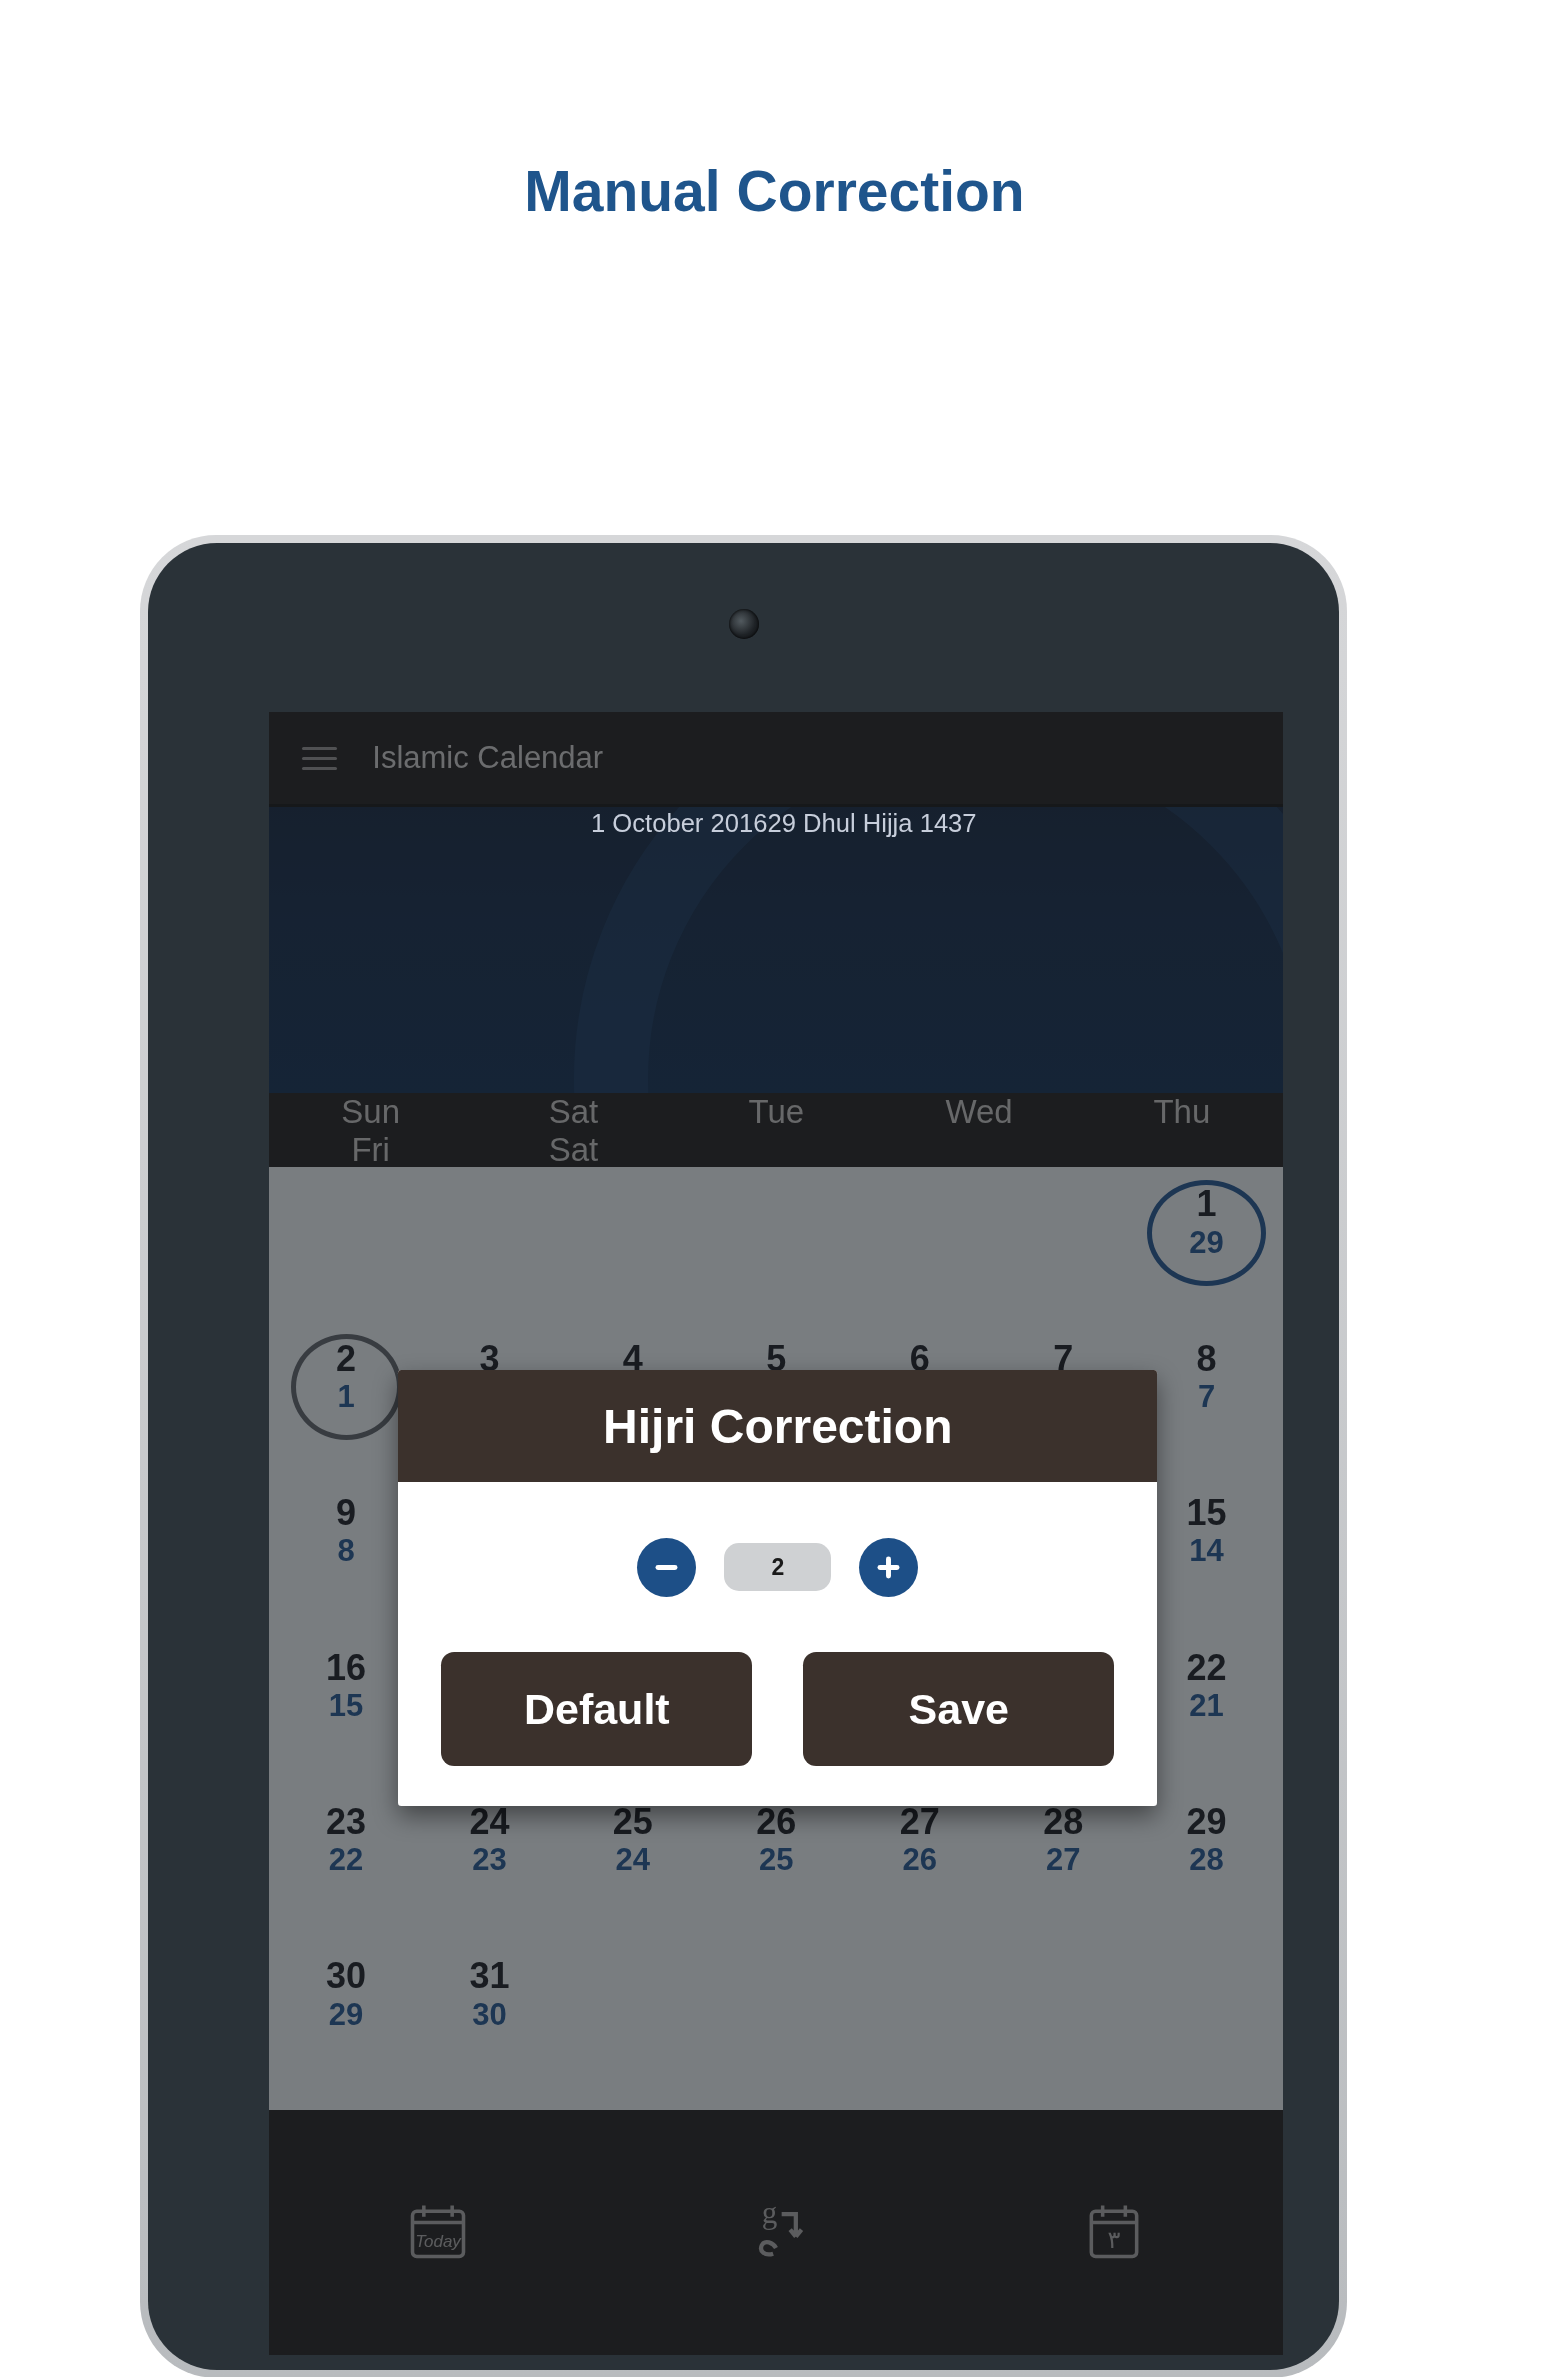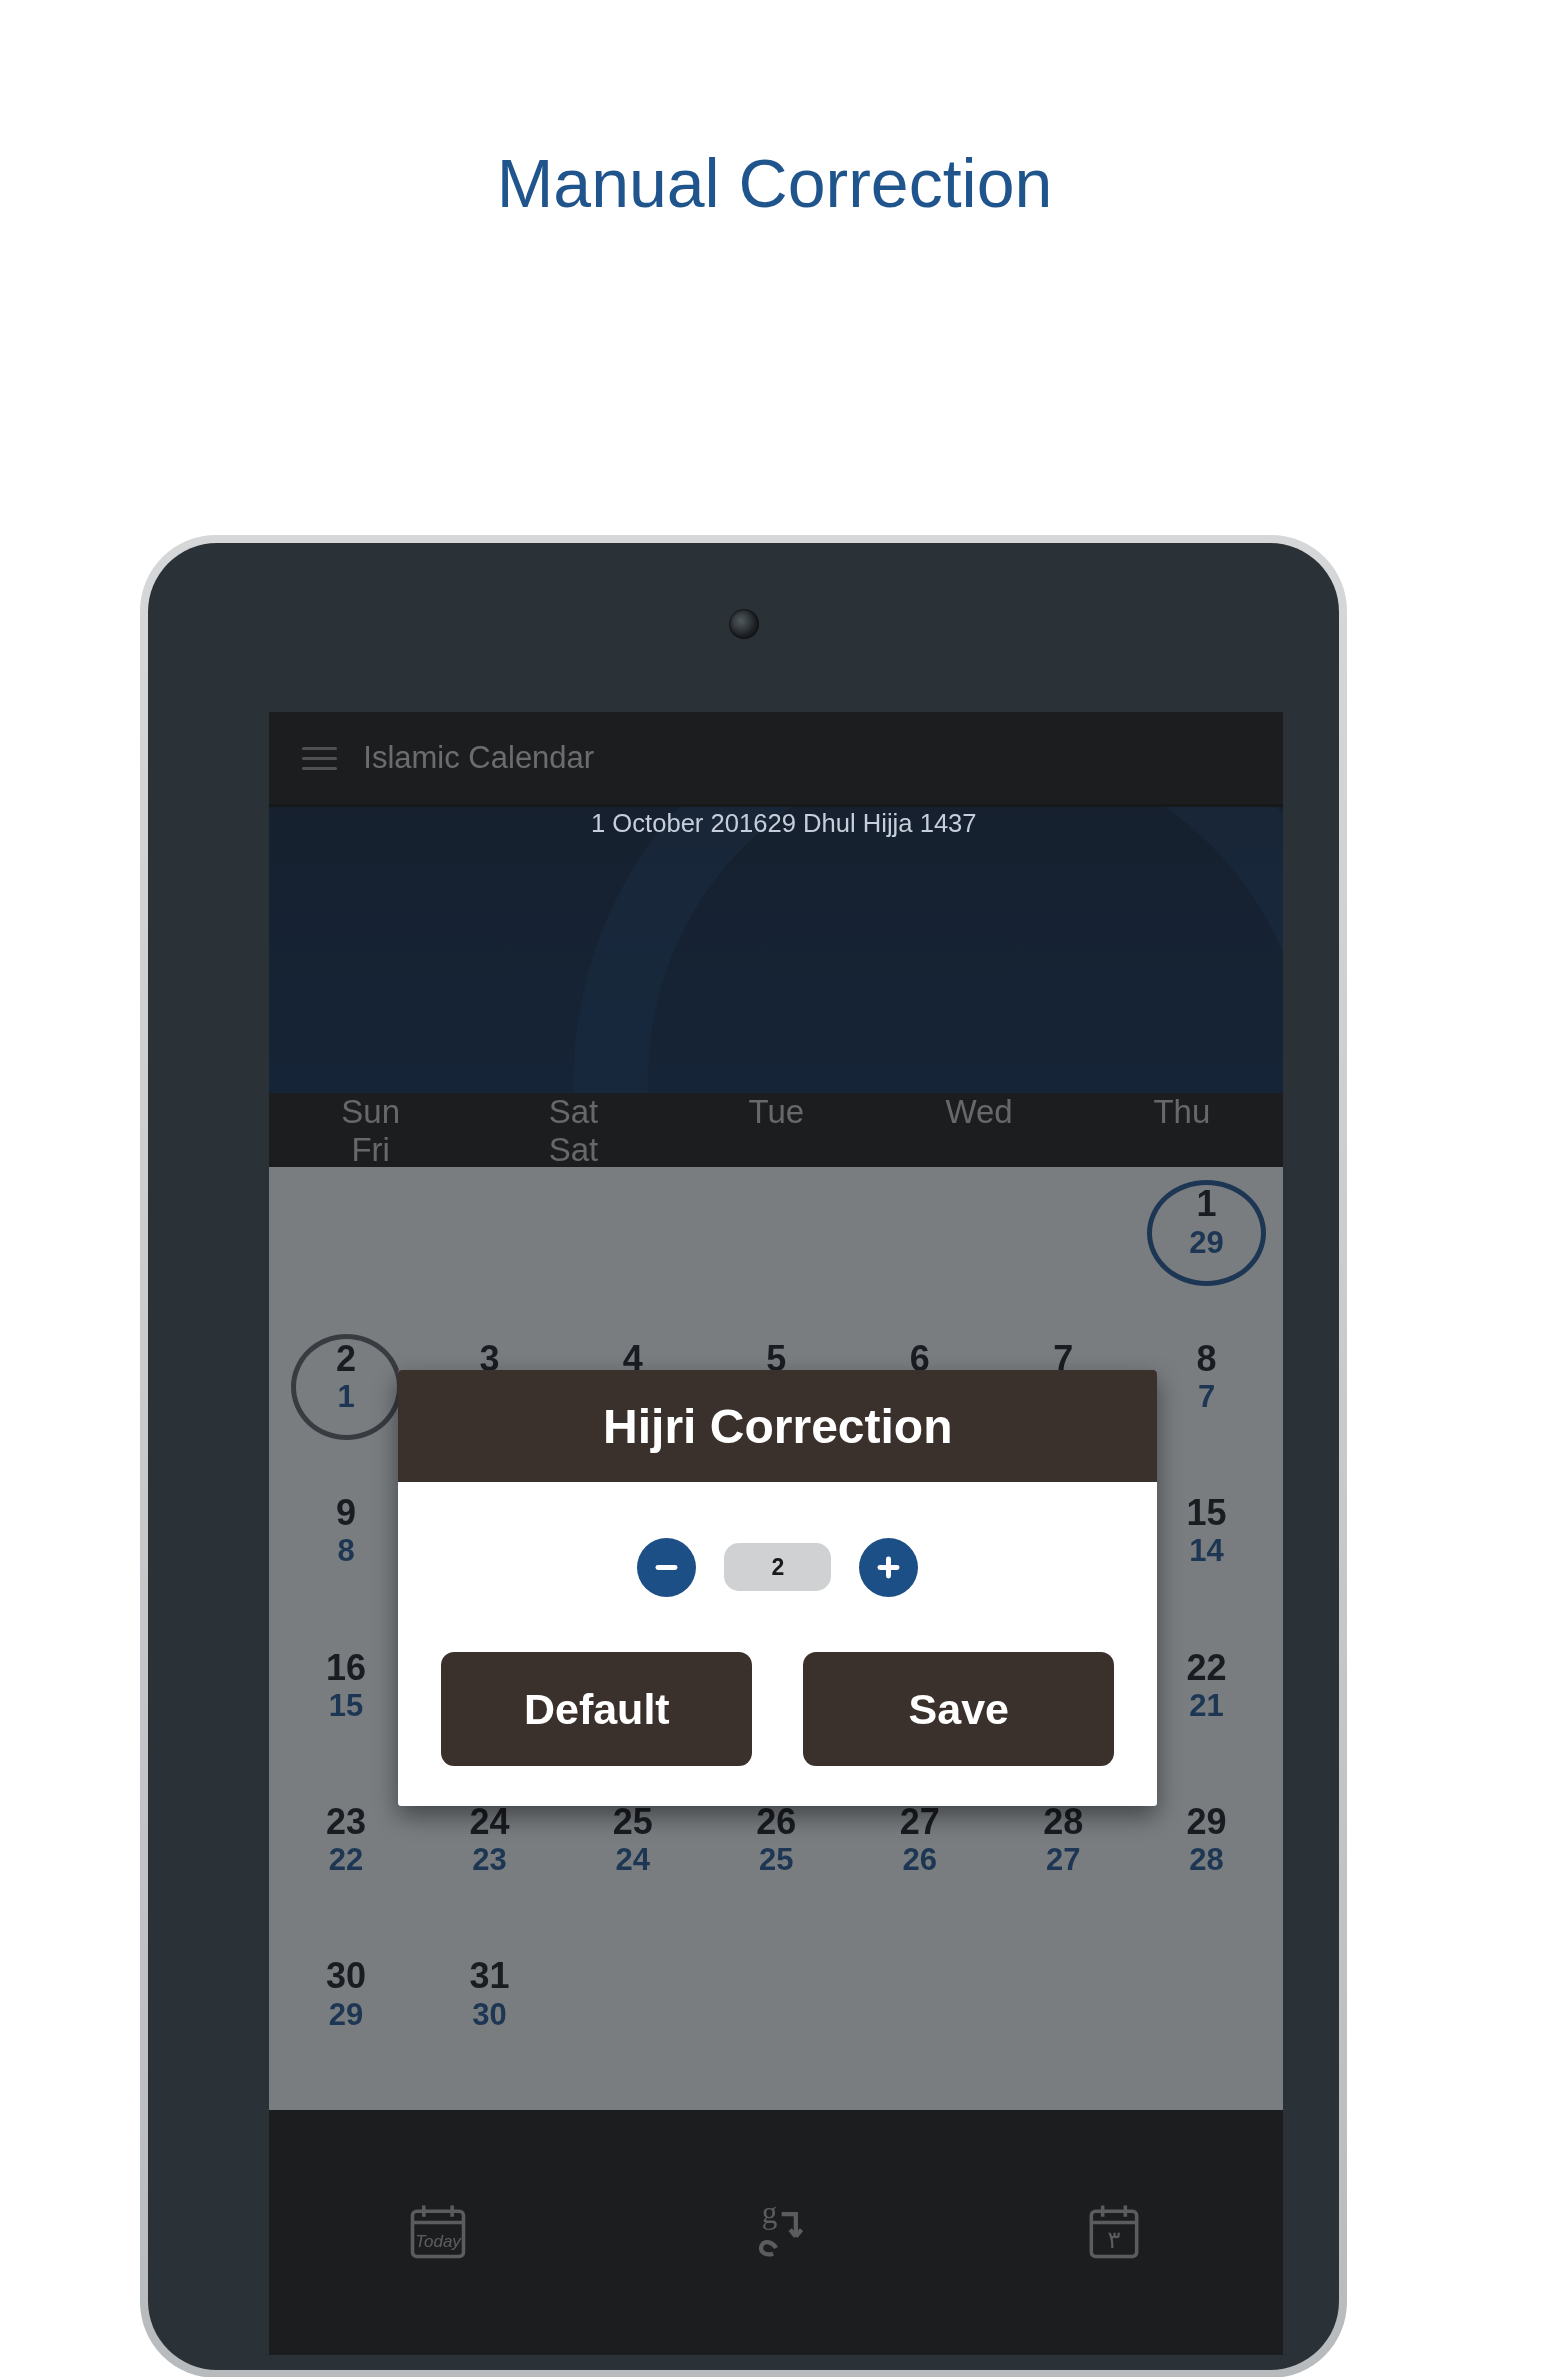--- a/index.html
+++ b/index.html
@@ -1,28 +1,28 @@
 <!DOCTYPE html>
 <html style="font-size:13.2px"><head>
 <meta charset="utf-8">
 <style>
 *{margin:0;padding:0;box-sizing:border-box;-webkit-font-smoothing:antialiased}
 html,body{width:1549px;height:2377px;background:#fff;font-family:-apple-system,Helvetica,Arial,sans-serif;overflow:hidden}
 
 .hero{width:100%;text-align:center;padding-top:128px}
 .hero-title{font-size:112px;font-weight:800;color:#14151a;letter-spacing:-1.7px;line-height:1}
-.hero-sub{font-size:68px;font-weight:400;color:#1f558c;margin-top:21px;line-height:1}
+.hero-sub{font-size:57px;font-weight:700;color:#1f558c;margin-top:35px;line-height:1}
 
 .tablet{position:absolute;left:140px;top:535px;width:1207px;height:1843px;border-radius:76px;background:linear-gradient(#d6d7d9,#b8bbbe);padding:8.3px}
 .tablet-inner{width:100%;height:100%;border-radius:69px;background:#2a3238;overflow:hidden;position:relative}
 .camera{position:absolute;left:50%;top:66px;transform:translateX(-50%);width:30px;height:30px;border-radius:50%;background:radial-gradient(circle at 40% 40%,#525a5f 0%,#1f2327 55%,#0c0e10 100%);box-shadow:inset 0 0 3.3px #000}
 
 .screen{position:absolute;left:121px;top:169px;width:1014px;height:1643px;background:#9da4ad;overflow:hidden}
 
-.app-bar{height:95px;background:#1c1714;display:flex;align-items:center;padding:0 33px;gap:26px;border-bottom:3.3px solid #0e0c0b}
+.app-bar{height:95px;background:#1c1714;display:flex;align-items:center;padding:0 33px;gap:35px;border-bottom:3.3px solid #0e0c0b}
 .hamburger{width:35px;display:flex;flex-direction:column;gap:6.6px}
 .hamburger span{height:3.3px;background:#8e8b88;border-radius:1.7px}
 .app-title{color:#c9c6c3;font-size:31px;font-weight:400}
 
 .banner{height:286px;background:linear-gradient(#0f1e37 0%,#0e2340 40%,#0d2648 100%);position:relative;display:flex;justify-content:center;padding-left:15px;overflow:hidden}
 .banner:before{content:"";position:absolute;right:-99px;top:-132px;width:660px;height:660px;border:74px solid rgba(30,70,115,.35);border-radius:50%}
 .banner-line{color:#c7cedb;font-size:25.6px;line-height:1.3;position:relative;z-index:1}
 
 .weekdays{height:74px;background:#1c1714;display:grid;grid-template-columns:repeat(5,1fr);align-items:center}
 .weekdays span{color:#c0bcb9;font-size:33px;font-weight:400;text-align:center}

